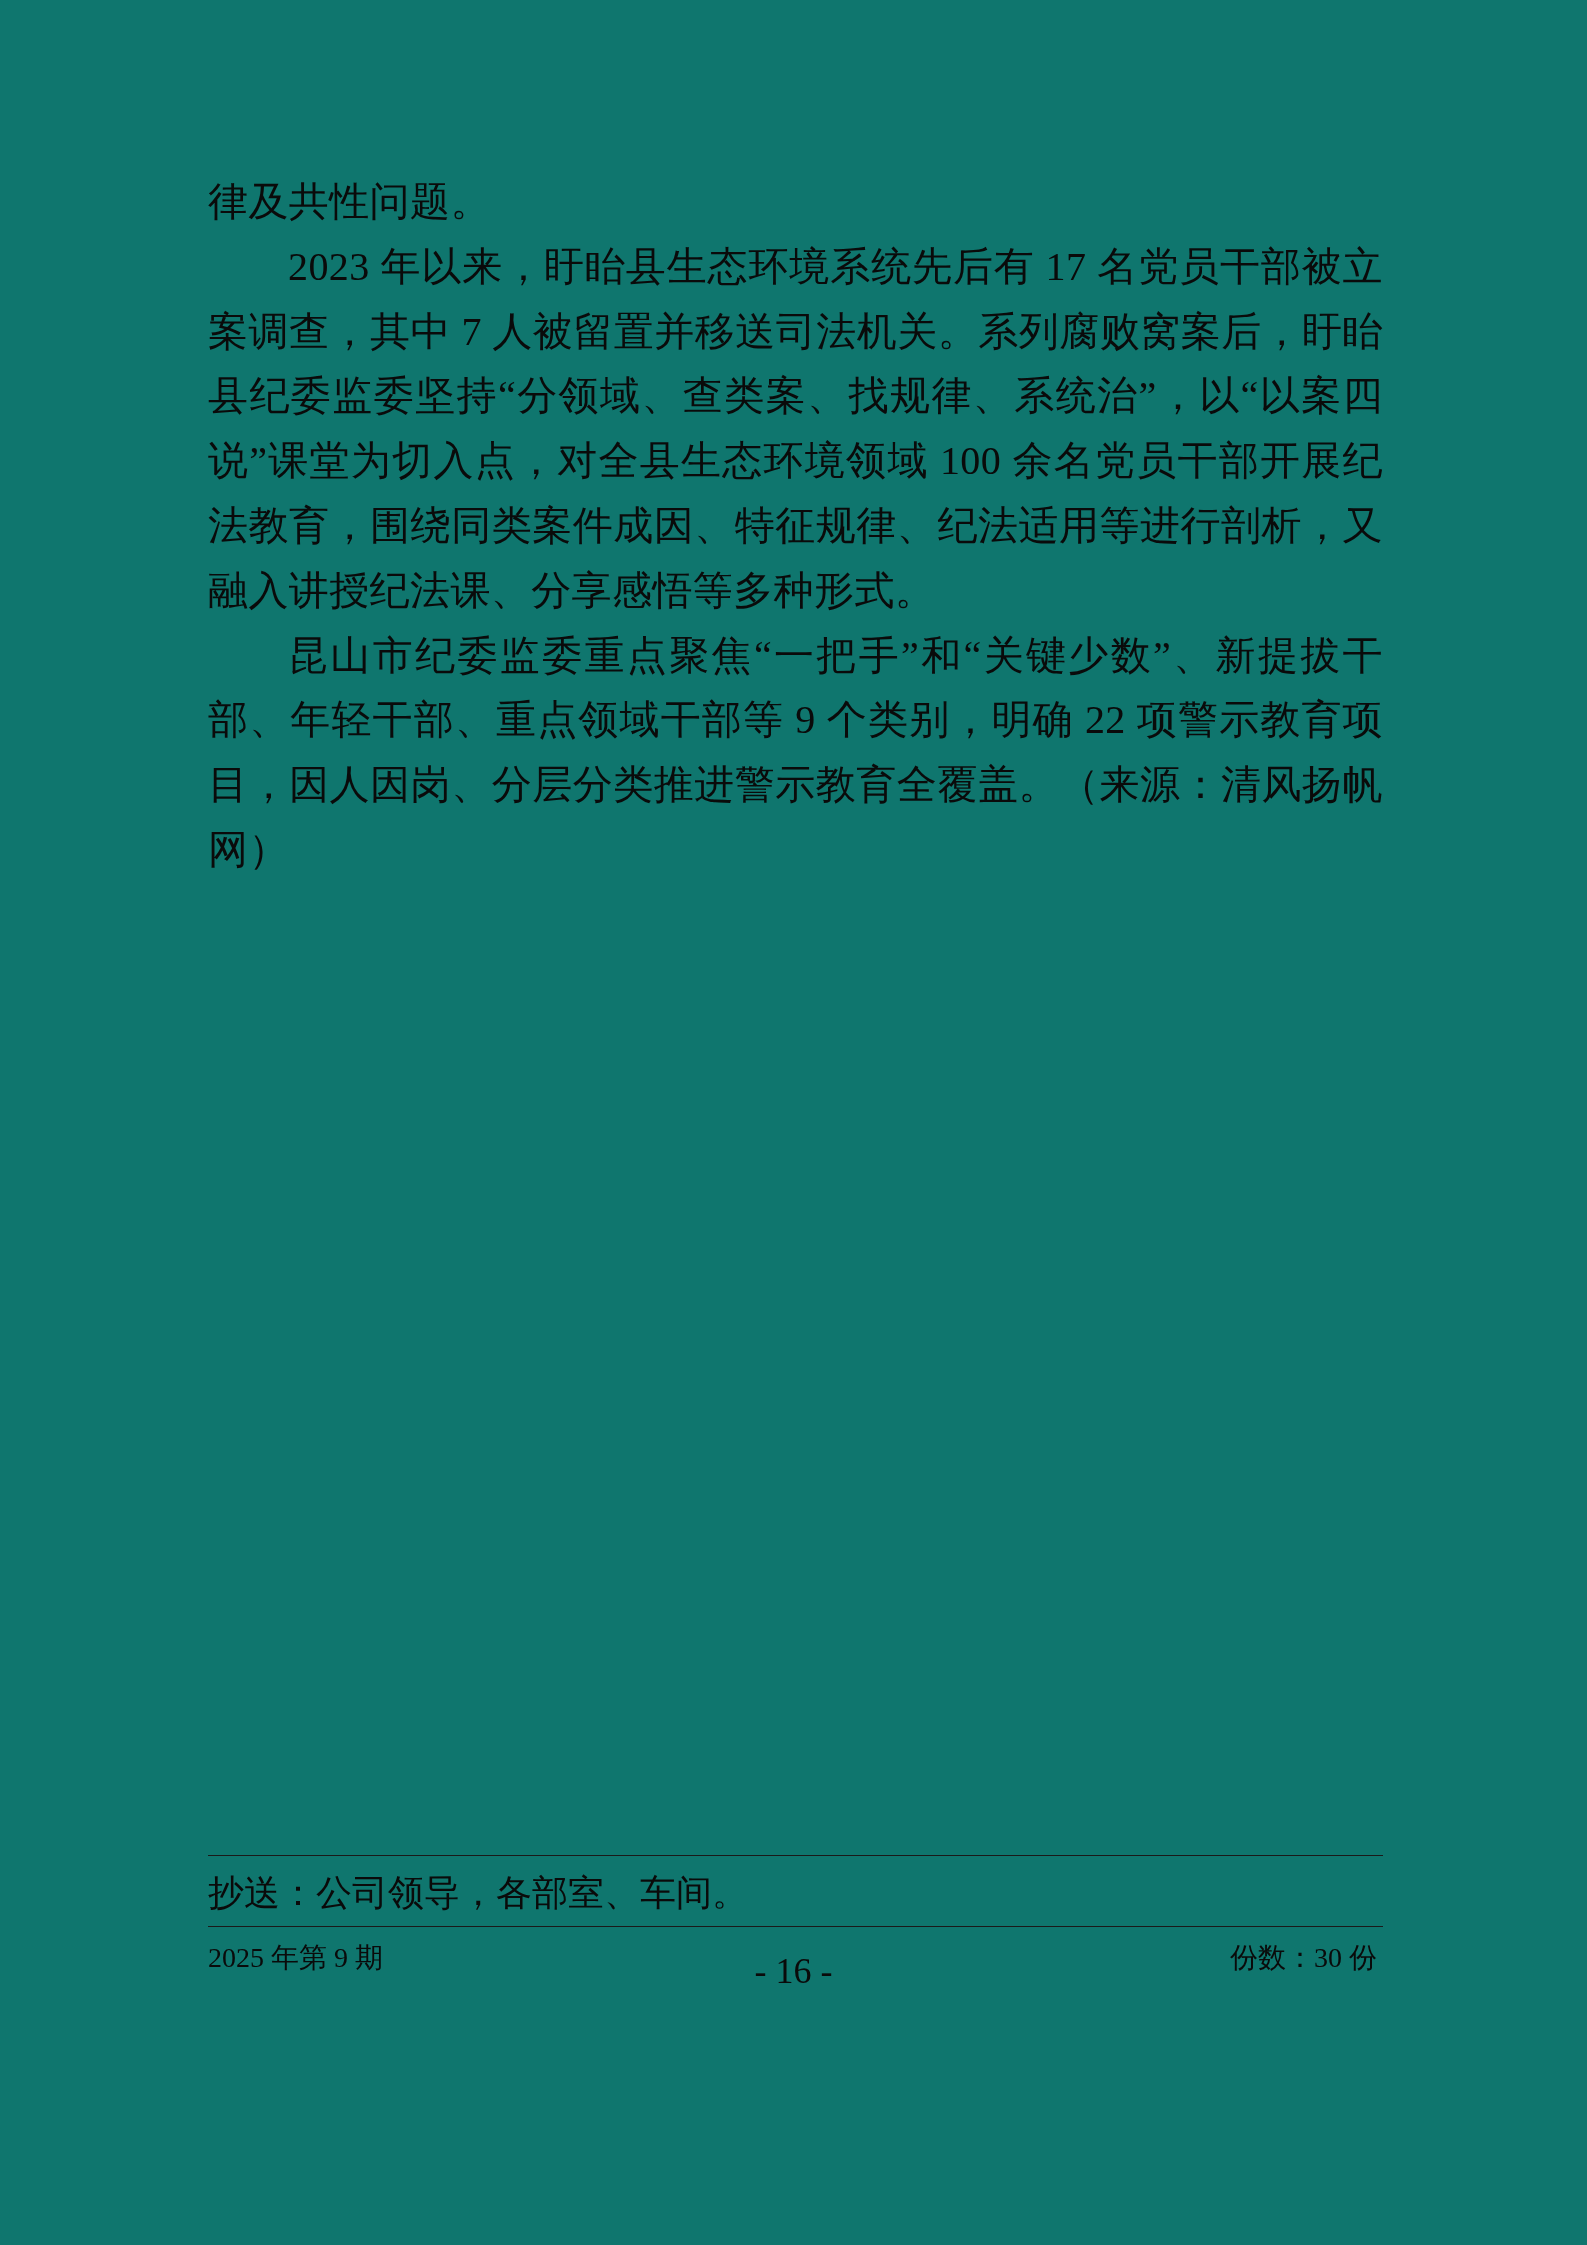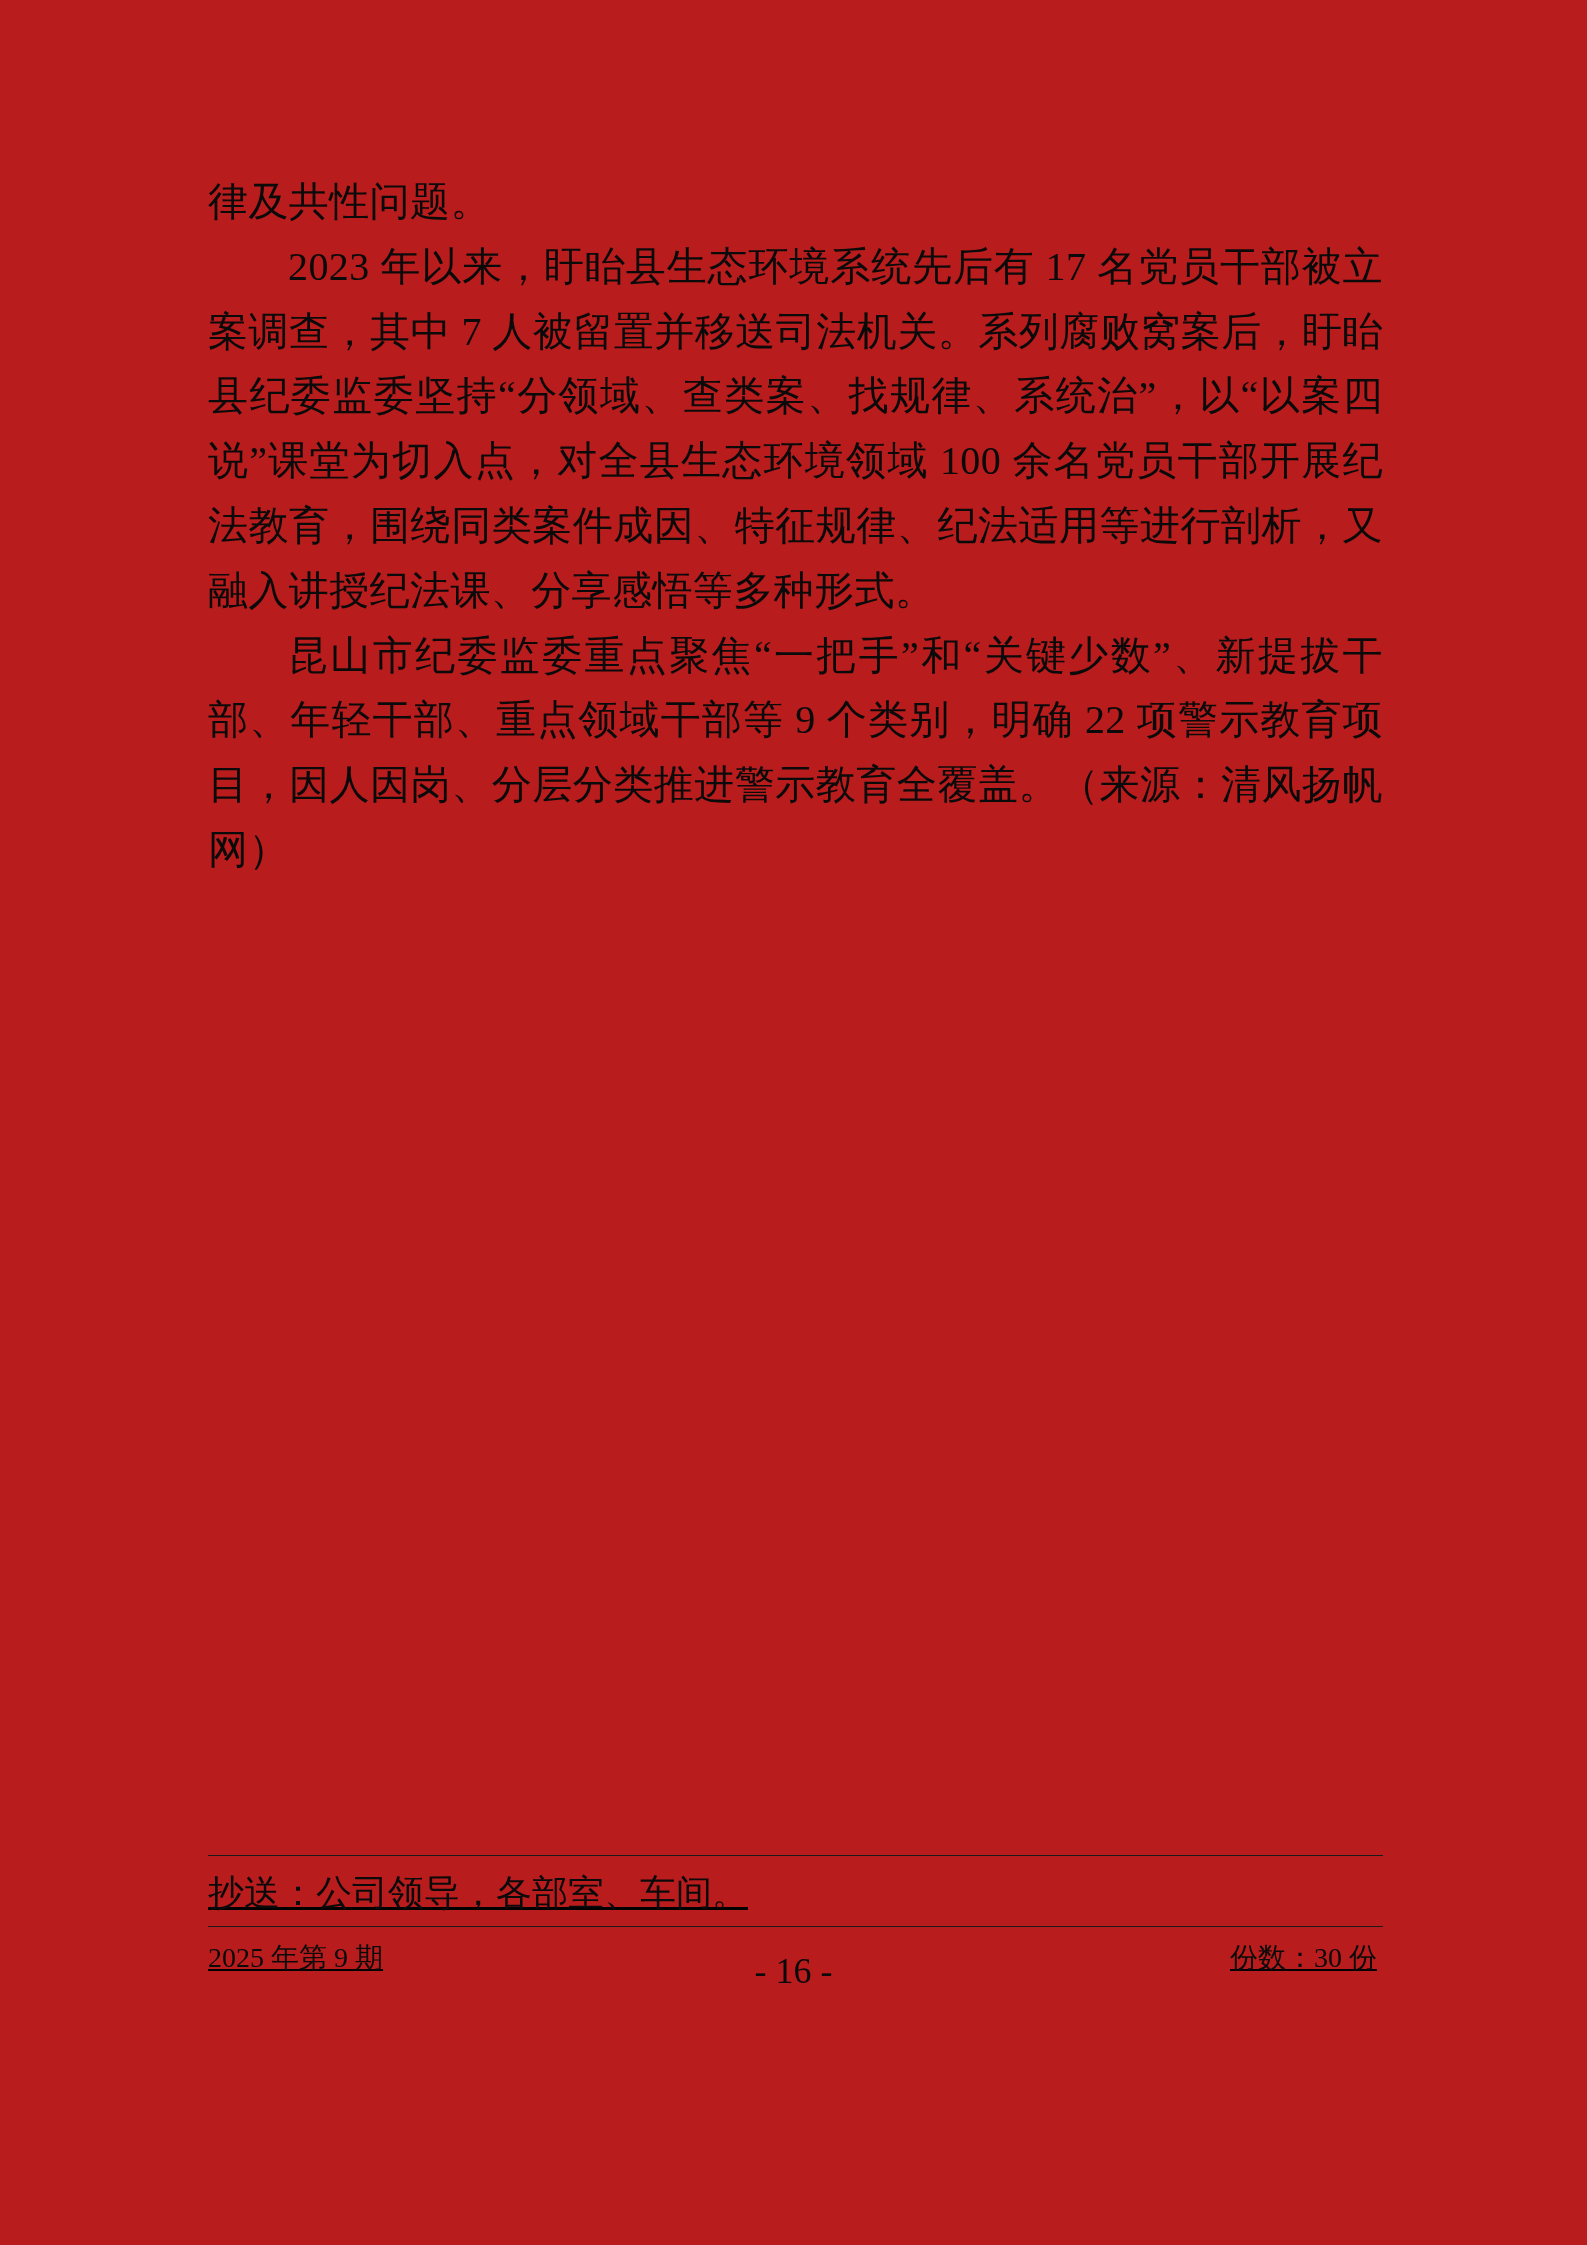--- a/index.html
+++ b/index.html
@@ -8,21 +8,21 @@
     background: #ffffff;
   }
   body {
     font-family: "Liberation Serif", "DejaVu Serif", serif;
     color: #000000;
   }
   .page {
     position: relative;
     width: 1587px;
     height: 2245px;
-    background: #b91c1c;
+    background: #0f766e;
     box-sizing: border-box;
     overflow: hidden;
   }
   .content {
     position: absolute;
     left: 208px;
     top: 170px;
     width: 1175px;
   }
   .para {
@@ -35,21 +35,20 @@
     color: #0a0a0a;
   }
   .para.indent {
     text-indent: 80px;
   }
   .footer {
     position: absolute;
     left: 208px;
     top: 1855px;
     width: 1175px;
-    text-decoration: underline;
   }
   .rule {
     border: 0;
     border-top: 1.6px solid #1a1a1a;
     margin: 0;
     width: 100%;
   }
   .footer-line1 {
     font-size: 36px;
     line-height: 1.5;

